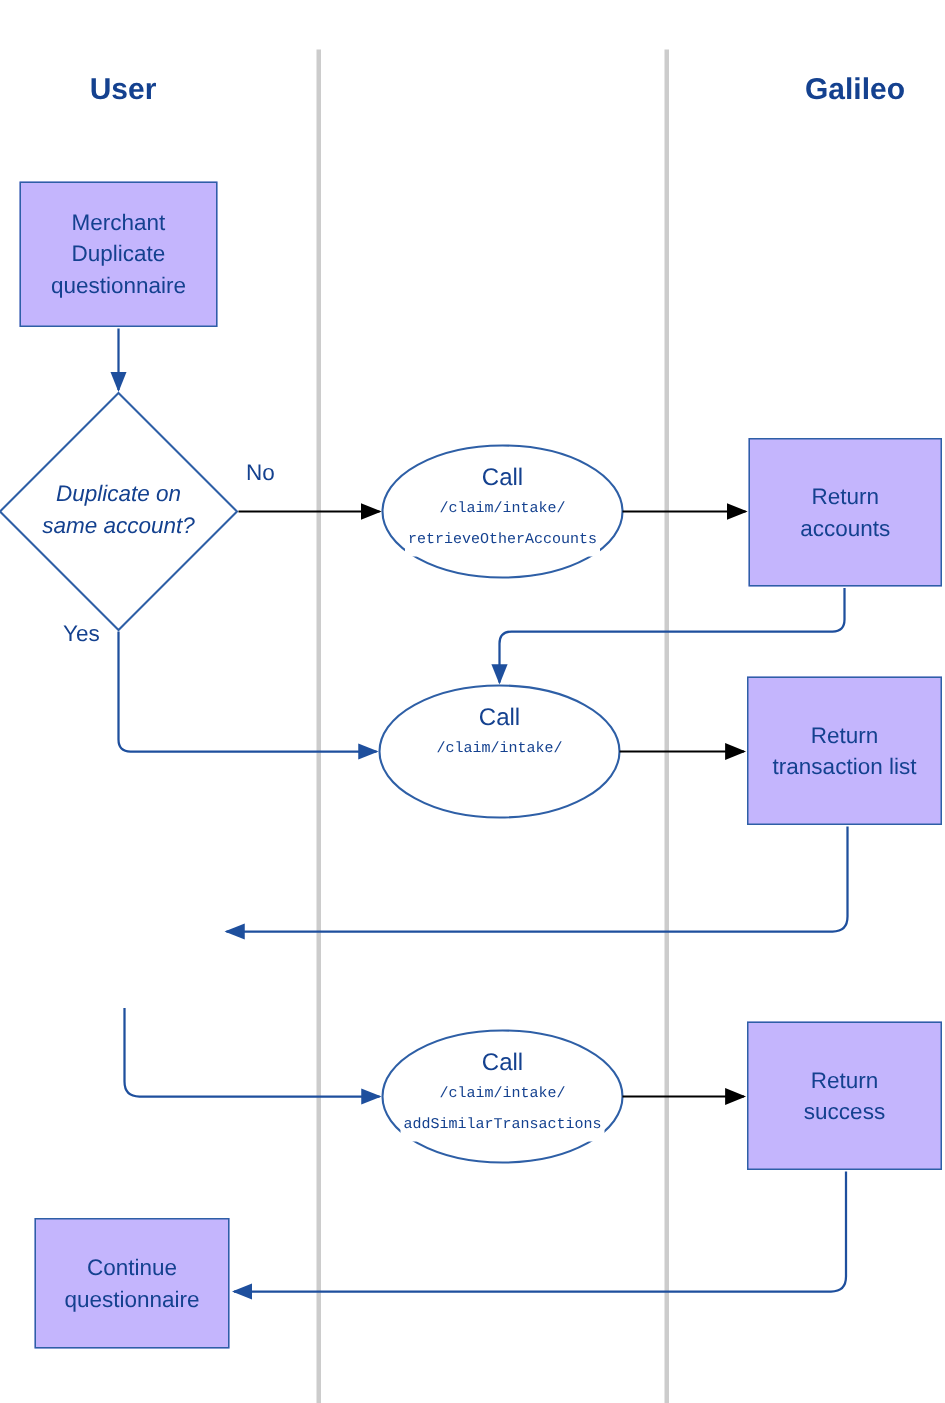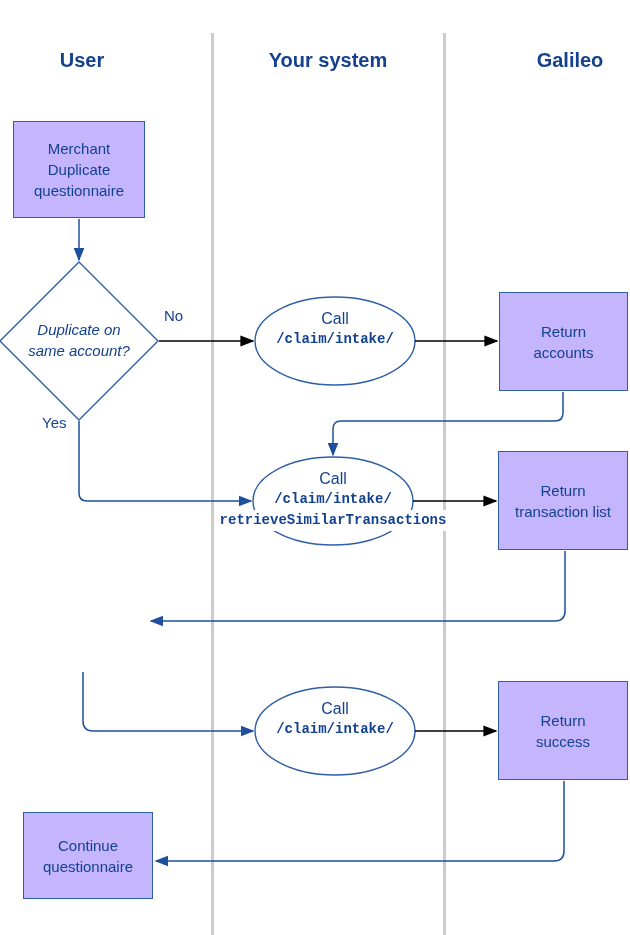--- a/index.html
+++ b/index.html
@@ -36,38 +36,37 @@
   }
   .oval-text{
     position:absolute;text-align:left;color:#14418f;
     display:flex;flex-direction:column;align-items:center;
   }
   .ot-1{left:220px;top:280px;width:230px;}
   .ot-2{left:213px;top:440px;width:240px;}
   .ot-3{left:220px;top:670px;width:230px;}
   .oval-call{font-size:16px;line-height:20px;}
   .oval-path,.oval-method{
-    font-family:"Liberation Mono", monospace;font-weight:700;
-    font-size:14px;line-height:21px;white-space:nowrap;
+    font-family:"Liberation Mono", monospace;font-weight:400;
+    font-size:10px;line-height:21px;white-space:nowrap;
   }
   .oval-method{background:#ffffff;padding:0 2px;}
   .edge-label{position:absolute;color:#14418f;font-size:15px;}
   .el-no{left:164px;top:278px;}
   .el-yes{left:42px;top:385px;}
 </style>
 </head>
 <body>
 
 <div class="canvas">
 
   <div class="divider d1"></div>
   <div class="divider d2"></div>
 
   <div class="lane-title user">User</div>
-  <div class="lane-title system">Your system</div>
   <div class="lane-title galileo">Galileo</div>
 
   <svg class="layer" width="630" height="935" viewBox="0 0 630 935">
     <defs>
       <marker id="arrow-blue" viewBox="0 0 10 8" refX="9" refY="4" markerWidth="9" markerHeight="8" orient="auto">
         <path d="M0 0 L10 4 L0 8 Z" fill="#1e4f9d"></path>
       </marker>
       <marker id="arrow-black" viewBox="0 0 10 8" refX="9" refY="4" markerWidth="10" markerHeight="8" orient="auto">
         <path d="M0 0 L10 4 L0 8 Z" fill="#000000"></path>
       </marker>
@@ -101,27 +100,28 @@
 success</div>
   <div class="node nb-continue-questionnaire">Continue
 questionnaire</div>
 
   <div class="diamond-text">Duplicate on
 same account?</div>
 
   <div class="oval-text ot-1">
     <span class="oval-call">Call</span>
     <span class="oval-path">/claim/intake/</span>
+    <span class="oval-method">retrieveOtherAccounts</span>
   </div>
   <div class="oval-text ot-2">
     <span class="oval-call">Call</span>
     <span class="oval-path">/claim/intake/</span>
-    <span class="oval-method">retrieveSimilarTransactions</span>
   </div>
   <div class="oval-text ot-3">
     <span class="oval-call">Call</span>
     <span class="oval-path">/claim/intake/</span>
+    <span class="oval-method">addSimilarTransactions</span>
   </div>
 
   <div class="edge-label el-no">No</div>
   <div class="edge-label el-yes">Yes</div>
 
 </div>
 
 </body></html>

